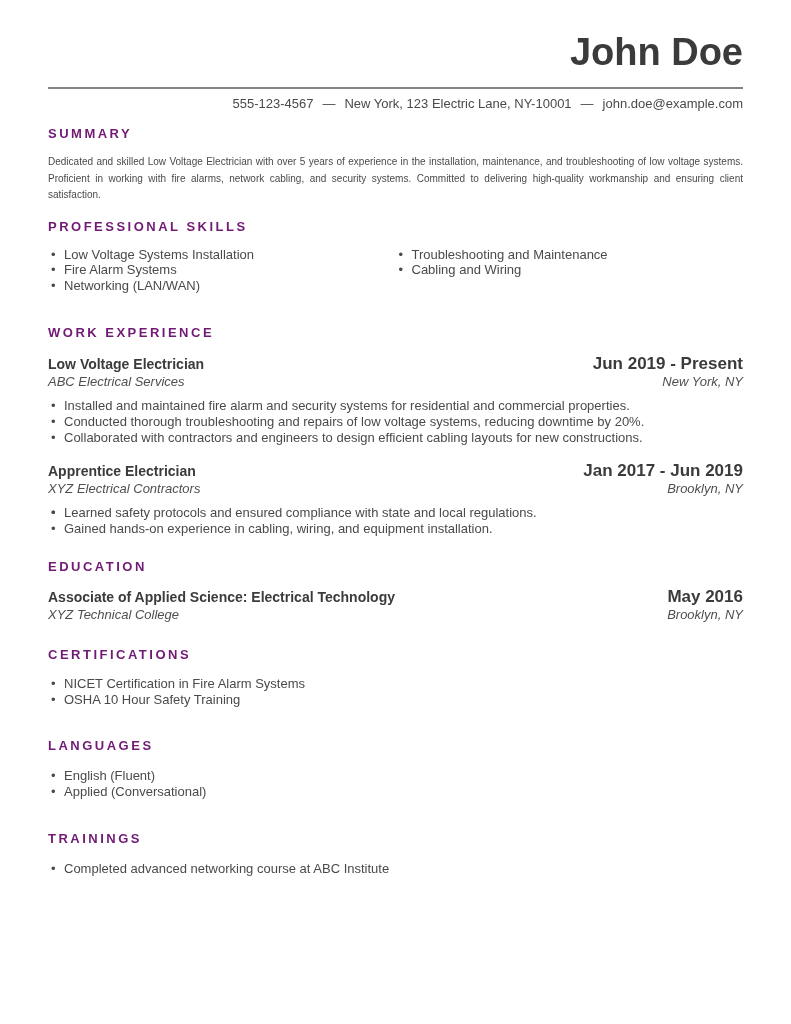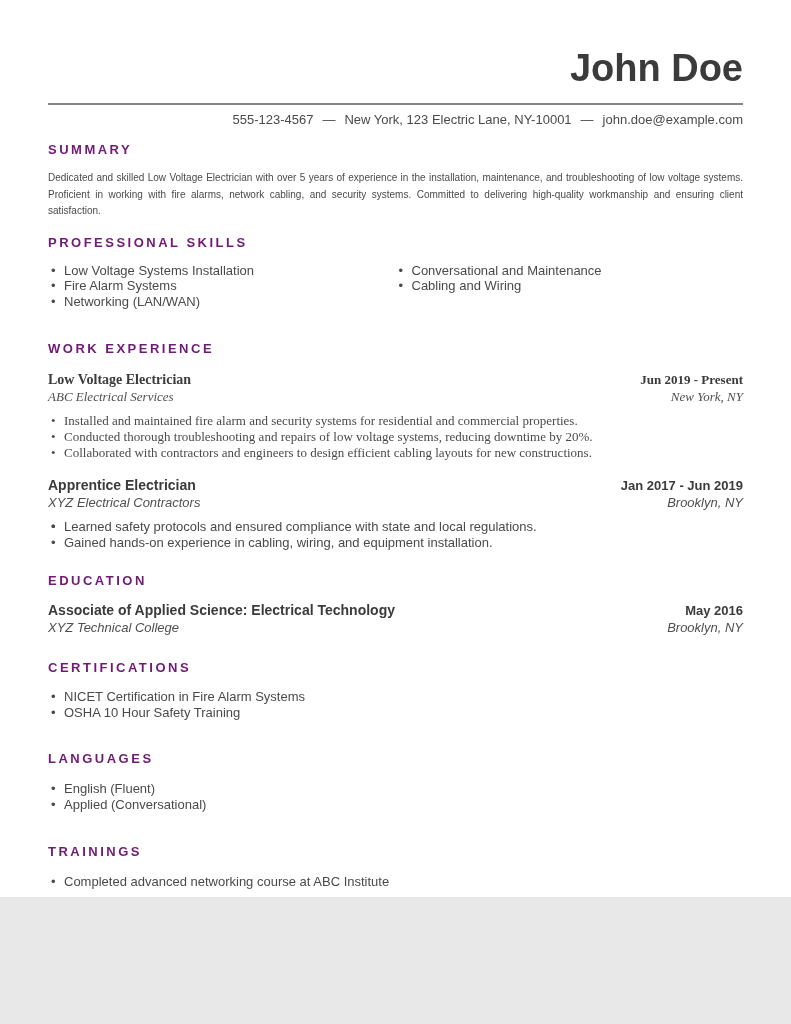--- a/index.html
+++ b/index.html
@@ -1,22 +1,22 @@
 <!DOCTYPE html>
 <html><head>
 <meta charset="utf-8">
 <style>
   html, body { margin: 0; padding: 0; background: #e8e8e8; }
   .page {
     width: 791px;
-    height: 897px;
+    height: 1024px;
     margin: 0 auto;
     background: #ffffff;
     box-sizing: border-box;
-    padding: 40px 48px 0 48px;
+    padding: 24px 48px 0 48px;
     font-family: "Liberation Sans", sans-serif;
     color: #4a4a4a;
     overflow: hidden;
   }
   .person-name {
     margin: 6px 0 0 0;
     font-size: 38px;
     line-height: 44px;
     font-weight: 700;
     text-align: right;
@@ -80,21 +80,21 @@
     justify-content: space-between;
     align-items: baseline;
   }
   .entry-title {
     font-size: 14px;
     line-height: 17px;
     font-weight: 700;
     color: #3b3b3b;
   }
   .entry-dates {
-    font-size: 13px;
+    font-size: 17px;
     line-height: 17px;
     font-weight: 700;
     color: #3b3b3b;
   }
   .entry-sub {
     display: flex;
     justify-content: space-between;
     align-items: baseline;
     margin-top: 1px;
     gap: 48px;
@@ -128,30 +128,30 @@
 
   <section style="margin-top:15px;">
     <h2 class="sec-heading">PROFESSIONAL SKILLS</h2>
     <div class="skills-grid">
       <ul class="blist">
         <li><span class="dot">•</span><span>Low Voltage Systems Installation</span></li>
         <li><span class="dot">•</span><span>Fire Alarm Systems</span></li>
         <li><span class="dot">•</span><span>Networking (LAN/WAN)</span></li>
       </ul>
       <ul class="blist">
-        <li><span class="dot">•</span><span>Conversational and Maintenance</span></li>
+        <li><span class="dot">•</span><span>Troubleshooting and Maintenance</span></li>
         <li><span class="dot">•</span><span>Cabling and Wiring</span></li>
       </ul>
     </div>
   </section>
 
   <section style="margin-top:32px;">
     <h2 class="sec-heading">WORK EXPERIENCE</h2>
 
-    <div class="job" style="margin-top:15px;font-family:Liberation Serif, serif;">
+    <div class="job" style="margin-top:15px;">
       <div class="entry-header">
         <span class="entry-title">Low Voltage Electrician</span>
         <span class="entry-dates">Jun 2019 - Present</span>
       </div>
       <div class="entry-sub">
         <span class="entry-company">ABC Electrical Services</span>
         <span class="entry-location">New York, NY</span>
       </div>
       <ul class="blist">
         <li><span class="dot">•</span><span>Installed and maintained fire alarm and security systems for residential and commercial properties.</span></li>

